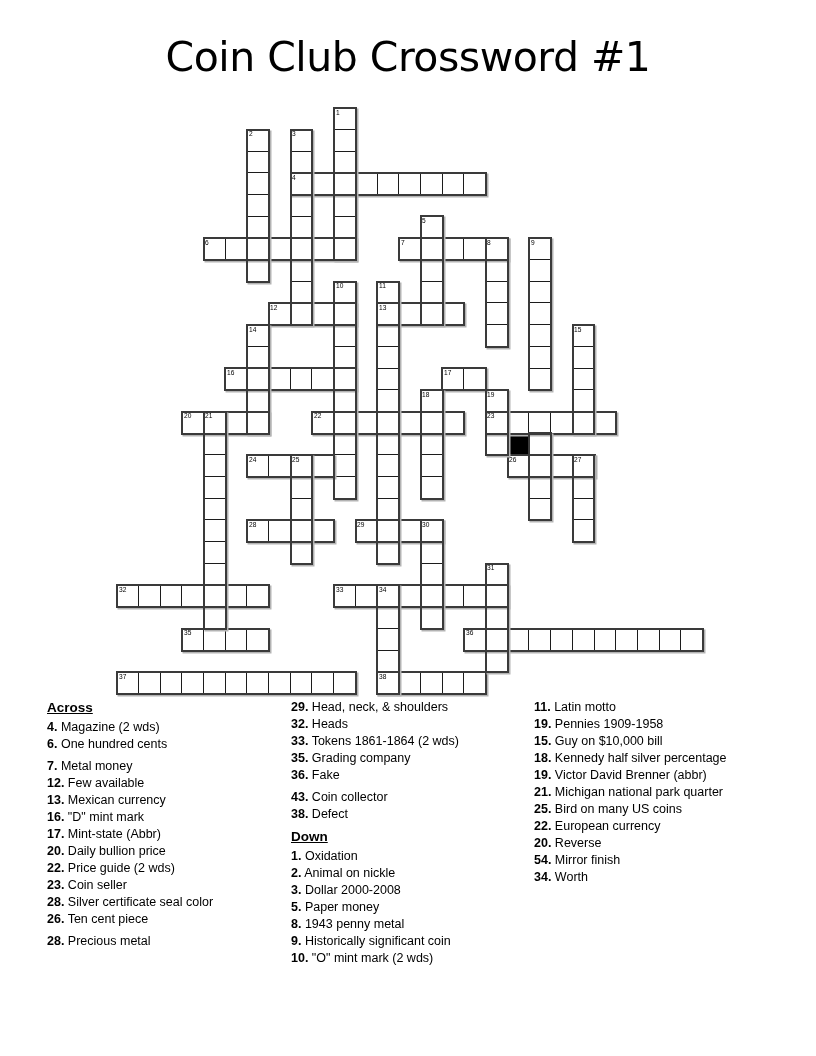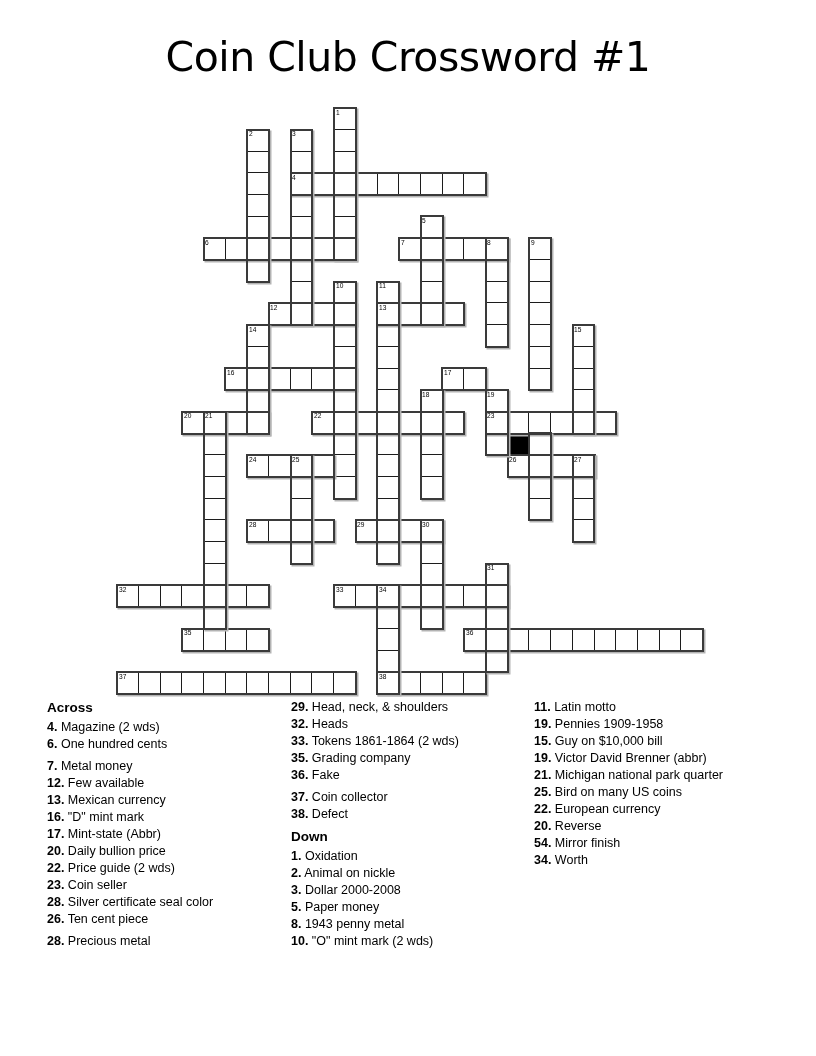--- a/index.html
+++ b/index.html
@@ -26,21 +26,21 @@
   .cnumber {
     position:absolute; font-size:10px; line-height:1; font-weight:normal;
     color:#000; transform:scale(0.66); transform-origin:0 0;
     font-family:"Liberation Sans", sans-serif; pointer-events:none; white-space:nowrap;
   }
   .cluecol { position:absolute; top:699px; font-size:12.5px; line-height:17px; }
   #clue-col-1 { left:47px;  width:240px; }
   #clue-col-2 { left:291px; width:238px; }
   #clue-col-3 { left:534px; width:205px; }
   .clue-head {
-    font-size:13.5px; font-weight:bold; margin-bottom:3px;
+    font-size:13.5px; font-weight:bold; text-decoration:underline; margin-bottom:3px;
   }
   .clue-head.mid { margin-top:5px; }
   .clue b { font-weight:bold; }
   .clue.gap { margin-top:5px; }
 </style>
 </head>
 <body>
 
 <div id="title">Coin Club Crossword #1</div>
 
@@ -343,34 +343,36 @@
     <div class="clue"><b>28.</b> Silver certificate seal color</div>
     <div class="clue"><b>26.</b> Ten cent piece</div>
     <div class="clue gap"><b>28.</b> Precious metal</div>
   </div>
 <div id="clue-col-2" class="cluecol">
     <div class="clue"><b>29.</b> Head, neck, &amp; shoulders</div>
     <div class="clue"><b>32.</b> Heads</div>
     <div class="clue"><b>33.</b> Tokens 1861-1864 (2 wds)</div>
     <div class="clue"><b>35.</b> Grading company</div>
     <div class="clue"><b>36.</b> Fake</div>
-    <div class="clue gap"><b>37.</b> Coin collector</div>
+    <div class="clue gap"><b>43.</b> Coin collector</div>
     <div class="clue"><b>38.</b> Defect</div>
     <div class="clue-head mid">Down</div>
     <div class="clue"><b>1.</b> Oxidation</div>
     <div class="clue"><b>2.</b> Animal on nickle</div>
     <div class="clue"><b>3.</b> Dollar 2000-2008</div>
     <div class="clue"><b>5.</b> Paper money</div>
     <div class="clue"><b>8.</b> 1943 penny metal</div>
+    <div class="clue"><b>9.</b> Historically significant coin</div>
     <div class="clue"><b>10.</b> "O" mint mark (2 wds)</div>
   </div>
 <div id="clue-col-3" class="cluecol">
     <div class="clue"><b>11.</b> Latin motto</div>
     <div class="clue"><b>19.</b> Pennies 1909-1958</div>
     <div class="clue"><b>15.</b> Guy on $10,000 bill</div>
+    <div class="clue"><b>18.</b> Kennedy half silver percentage</div>
     <div class="clue"><b>19.</b> Victor David Brenner (abbr)</div>
     <div class="clue"><b>21.</b> Michigan national park quarter</div>
     <div class="clue"><b>25.</b> Bird on many US coins</div>
     <div class="clue"><b>22.</b> European currency</div>
     <div class="clue"><b>20.</b> Reverse</div>
     <div class="clue"><b>54.</b> Mirror finish</div>
     <div class="clue"><b>34.</b> Worth</div>
   </div>
 
 </body></html>

